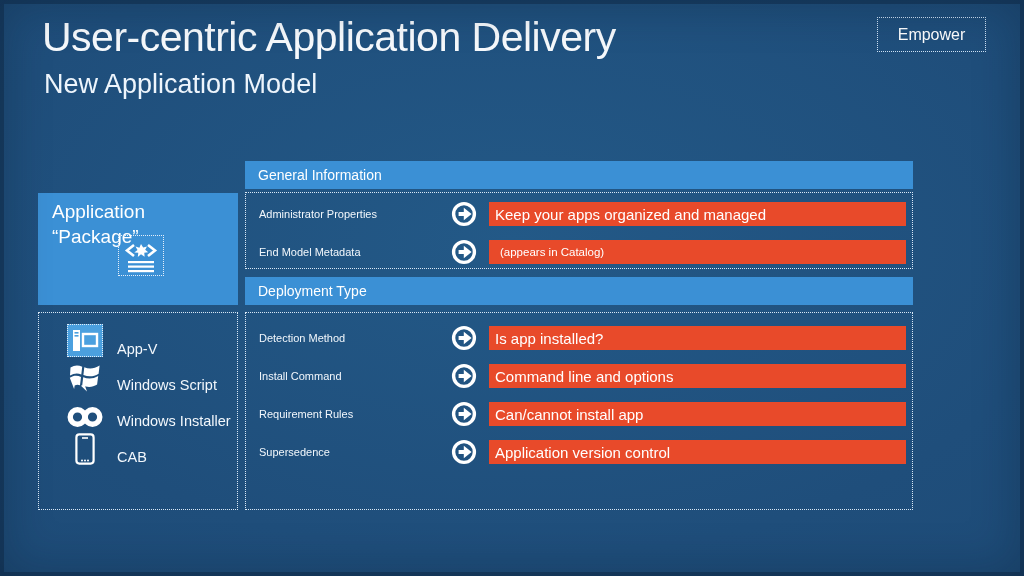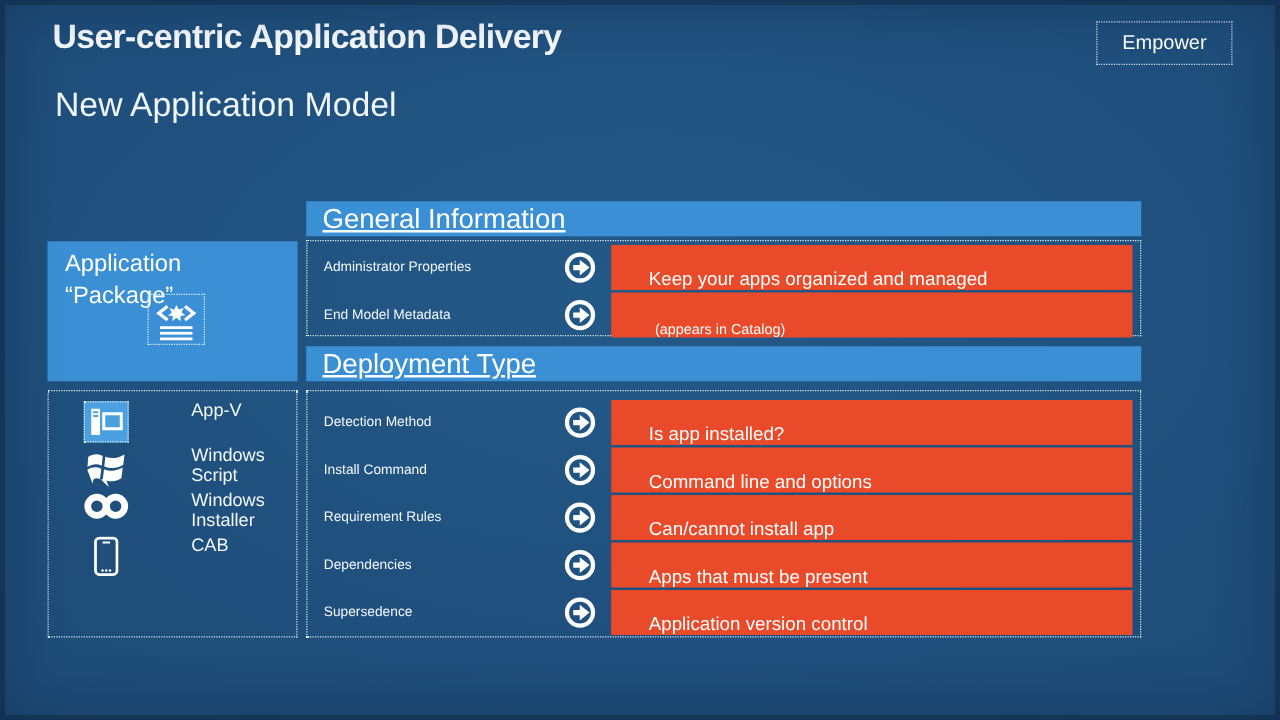--- a/index.html
+++ b/index.html
@@ -6,53 +6,53 @@
   *{box-sizing:border-box;font-family:"Liberation Sans", sans-serif;}
   .slide{
     position:relative;width:1024px;height:576px;overflow:hidden;
     background:
       radial-gradient(130% 130% at 50% 42%, #235987 0%, #1f4e7b 42%, #1d4a76 70%, #16395c 100%);
     color:#fff;
   }
   .frame{position:absolute;inset:0;pointer-events:none;
     box-shadow:inset 0 0 0 4px rgba(9,27,48,.35), inset 0 0 40px 10px rgba(9,27,48,.25);}
 
-  .title{position:absolute;left:42px;top:14px;font-size:27px;font-weight:700;
+  .title{position:absolute;left:42px;top:14px;font-size:41px;font-weight:400;
     letter-spacing:-0.5px;color:#f7fafd;white-space:nowrap;}
   .subtitle{position:absolute;left:44px;top:69px;font-size:27px;font-weight:400;color:#eef5fc;}
 
   .empower{position:absolute;left:877px;top:17px;width:109px;height:35px;
     border:1px dotted #cfe2f5;display:flex;align-items:center;justify-content:center;
     font-size:16px;color:#fff;}
 
   .sec-header{position:absolute;width:668px;height:28px;background:#3b90d5;
-    font-size:22px;line-height:28px;padding-left:13px;color:#fff;text-decoration:underline;}
+    font-size:14px;line-height:28px;padding-left:13px;color:#fff;}
   .sec-header.general{left:245px;top:161px;}
   .sec-header.deploy{left:245px;top:277px;}
 
   .dotted-box{position:absolute;border:1px dotted #d9e8f6;}
   .gen-box{left:245px;top:192px;width:668px;height:77px;padding-top:7px;}
   .dep-box{left:245px;top:312px;width:668px;height:198px;padding-top:11px;}
   .left-box{left:38px;top:312px;width:200px;height:198px;padding-top:8px;}
 
   .row{display:flex;align-items:center;height:28px;margin-bottom:10px;}
   .row-label{flex:0 0 197px;padding-left:13px;font-size:11px;color:#f2f7fc;}
   .arrow-wrap{flex:0 0 26px;height:26px;margin-left:8px;margin-right:12px;}
-  .bar{flex:1;height:36px;margin-right:6px;background:#e84a2a;display:flex;
-    align-items:flex-end;padding-left:30px;}
+  .bar{flex:1;height:24px;margin-right:6px;background:#e84a2a;display:flex;
+    align-items:center;padding-left:6px;}
   .bar .val{font-size:15px;color:#fff;white-space:nowrap;}
   .bar .suffix{font-size:11.5px;color:#fff;margin-left:5px;white-space:nowrap;}
 
   .pkg{position:absolute;left:38px;top:193px;width:200px;height:112px;background:#3b90d5;
     padding:6px 16px 0 14px;}
   .pkg .line{font-size:19px;color:#fff;line-height:25px;}
   .xml-icon{position:absolute;left:80px;top:42px;width:46px;height:41px;
     border:1px dotted #e4eef9;display:flex;align-items:center;justify-content:center;}
 
-  .dt-row{display:flex;align-items:flex-start;height:36px;gap:36px;}
+  .dt-row{display:flex;align-items:flex-end;height:36px;}
   .dt-icon{flex:0 0 44px;display:flex;align-items:center;justify-content:center;margin-left:24px;}
   .dt-label{margin-left:10px;font-size:14.5px;color:#f2f7fc;}
   .appv-sq{width:36px;height:33px;background:#4ba0df;border:1px dotted #e4eef9;
     display:flex;align-items:center;justify-content:center;}
 </style>
 </head>
 <body>
 
 <div class="slide">
 
@@ -187,32 +187,20 @@
         <svg width="26" height="26" viewBox="0 0 26 26">
             <circle cx="13" cy="13" r="10.4" fill="none" stroke="#fff" stroke-width="3.4"></circle>
             <path d="M7.6 10.9 h5.2 V6.7 L20.6 13 l-7.8 6.3 v-4.2 H7.6 z" fill="#fff"></path>
           </svg>
       </span>
       <div class="bar">
         <span class="val">Can/cannot install app</span>
       </div>
     </div>
     <div class="row">
-      <div class="row-label">Dependencies</div>
-      <span class="arrow-wrap">
-        <svg width="26" height="26" viewBox="0 0 26 26">
-            <circle cx="13" cy="13" r="10.4" fill="none" stroke="#fff" stroke-width="3.4"></circle>
-            <path d="M7.6 10.9 h5.2 V6.7 L20.6 13 l-7.8 6.3 v-4.2 H7.6 z" fill="#fff"></path>
-          </svg>
-      </span>
-      <div class="bar">
-        <span class="val">Apps that must be present</span>
-      </div>
-    </div>
-    <div class="row">
       <div class="row-label">Supersedence</div>
       <span class="arrow-wrap">
         <svg width="26" height="26" viewBox="0 0 26 26">
             <circle cx="13" cy="13" r="10.4" fill="none" stroke="#fff" stroke-width="3.4"></circle>
             <path d="M7.6 10.9 h5.2 V6.7 L20.6 13 l-7.8 6.3 v-4.2 H7.6 z" fill="#fff"></path>
           </svg>
       </span>
       <div class="bar">
         <span class="val">Application version control</span>
       </div>

